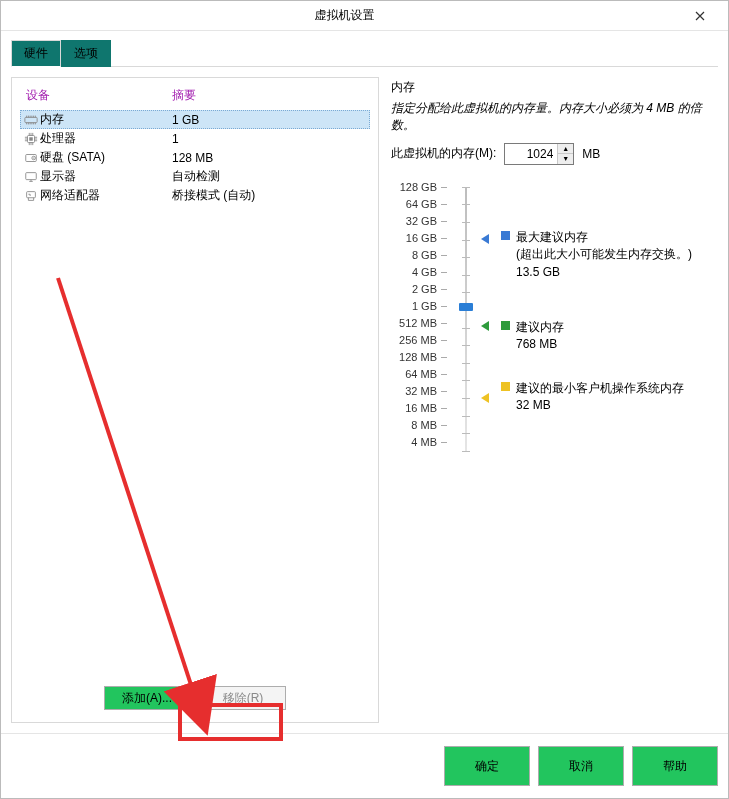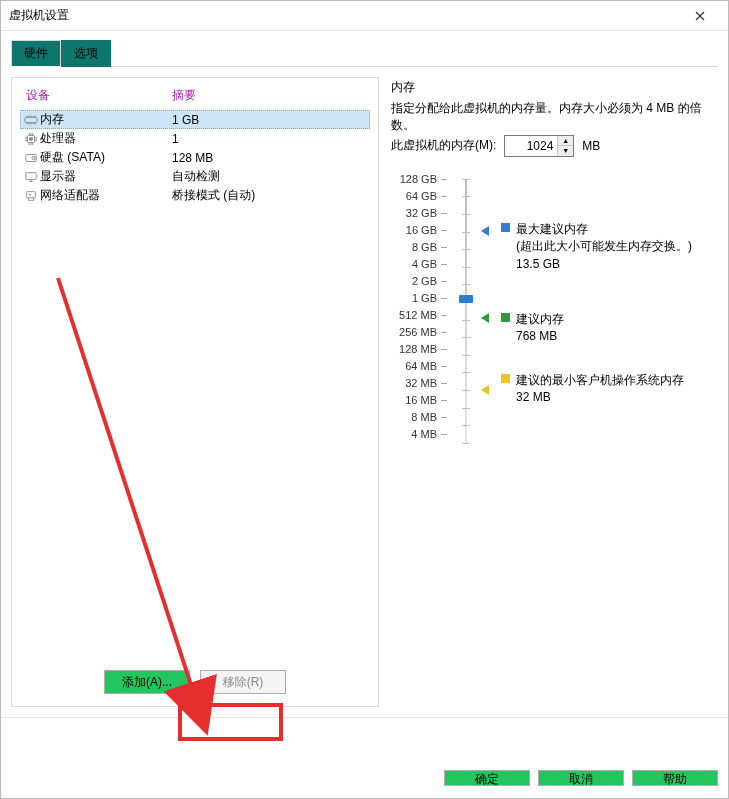--- a/index.html
+++ b/index.html
@@ -1,18 +1,18 @@
 <!DOCTYPE html>
 <html><head>
   <meta charset="utf-8">
   <style>
     * { box-sizing: border-box; margin: 0; padding: 0; }
     body { font-family: "Microsoft YaHei", "SimSun", Tahoma, sans-serif; font-size: 12px; background: #fff; color: #000; }
     .window { width: 729px; height: 799px; border: 1px solid #bbb; background: #fff; display: flex; flex-direction: column; }
-    .titlebar { height: 30px; display: flex; align-items: center; padding: 0 8px; border-bottom: 1px solid #e5e5e5; }
+    .titlebar { height: 30px; display: flex; align-items: center; padding: 0 8px; border-bottom: 1px solid #e5e5e5; text-align: center; }
     .titlebar .title { flex: 1; font-size: 12px; }
     .titlebar .close { width: 40px; height: 30px; display: flex; align-items: center; justify-content: center; cursor: default; }
     .titlebar .close svg { width: 10px; height: 10px; }
     .content { flex: 1; padding: 8px 10px 10px 10px; display: flex; flex-direction: column; }
     .tabs { display: flex; border-bottom: 1px solid #d9d9d9; font-size: 12px; }
     .tab { padding: 4px 12px; border: 1px solid transparent; border-bottom: none; cursor: default; position: relative; top: 1px; background: #0f766e; }
     .tab.active { border-color: #d9d9d9; border-bottom: 1px solid #fff; }
     .tab + .tab { margin-left: 0; }
     .tabpanel { flex: 1; display: flex; gap: 12px; padding: 10px 0 0 0; }
     .left-panel { width: 368px; border: 1px solid #d9d9d9; padding: 8px; display: flex; flex-direction: column; position: relative; }
@@ -24,21 +24,21 @@
     .dev-row.selected { background: #cde5f7; border: 1px dotted #7aaad4; padding: 0 1px; }
     .dev-row .icon { width: 18px; display: inline-flex; align-items: center; justify-content: center; color: #777; }
     .dev-row .icon svg { width: 14px; height: 14px; }
     .dev-row .name { width: 132px; }
     .dev-row .summary { flex: 1; }
     .dev-buttons { display: flex; justify-content: center; gap: 10px; padding: 6px 0 4px 0; }
     .btn { min-width: 86px; height: 24px; border: 1px solid #adadad; background: #22c55e; font-size: 12px; font-family: inherit; cursor: default; }
     .btn:disabled { color: #8a8a8a; background: #f4f4f4; }
     .right-panel { flex: 1; padding: 2px 6px 0 0; }
     .group-title { font-size: 12px; margin-bottom: 4px; }
-    .desc { font-size: 12px; line-height: 1.45; margin-bottom: 0; }
+    .desc { font-size: 12px; line-height: 1.45; margin-bottom: 8px; font-style: italic; }
     .mem-row { display: flex; align-items: center; gap: 8px; font-size: 12px; margin-bottom: 14px; }
     .mem-input-wrap { display: inline-flex; align-items: stretch; border: 1px solid #7a7a7a; height: 22px; }
     .mem-input { width: 52px; border: none; text-align: right; font-size: 12px; padding: 0 4px; outline: none; font-family: inherit; }
     .spin { display: flex; flex-direction: column; width: 16px; border-left: 1px solid #c9c9c9; }
     .spin button { flex: 1; border: none; background: #eee; font-size: 7px; line-height: 8px; padding: 0; cursor: default; }
     .spin button + button { border-top: 1px solid #c9c9c9; }
     .slider-area { display: flex; gap: 6px; }
     .ticks { width: 60px; text-align: right; font-size: 11px; color: #333; }
     .ticks .tick { height: 17px; line-height: 17px; display: flex; align-items: center; justify-content: flex-end; padding-right: 4px; }
     .bar-col { width: 18px; position: relative; }
@@ -46,21 +46,21 @@
     .tick-marks { position: absolute; left: 2px; right: 2px; top: 8px; bottom: 8px; }
     .tick-mark { position: absolute; left: 3px; right: 3px; height: 1px; background: #bbb; }
     .thumb { position: absolute; left: 2px; width: 14px; height: 8px; background: #2a7ed6; border-radius: 1px; }
     .markers { position: relative; width: 14px; }
     .marker { position: absolute; width: 0; height: 0; border-top: 5px solid transparent; border-bottom: 5px solid transparent; border-right: 8px solid; }
     .legend { flex: 1; position: relative; font-size: 12px; }
     .legend .item { position: absolute; display: flex; align-items: flex-start; gap: 6px; }
     .legend .square { width: 9px; height: 9px; margin-top: 2px; flex-shrink: 0; }
     .legend .lines div { line-height: 1.45; }
     .footer { display: flex; justify-content: flex-end; gap: 8px; padding: 12px 10px; border-top: 1px solid #e5e5e5; }
-    .footer .btn { width: 84px; height: 16px; margin-top: 40px; }
+    .footer .btn { width: 84px; height: 40px; }
     
     .arrow-overlay { position: absolute; inset: 0; pointer-events: none; }
     .red-box { position: absolute; border: 4px solid #e62e2e; }
   </style>
 </head>
 <body>
 
 <div class="window">
 
   <div class="titlebar">

